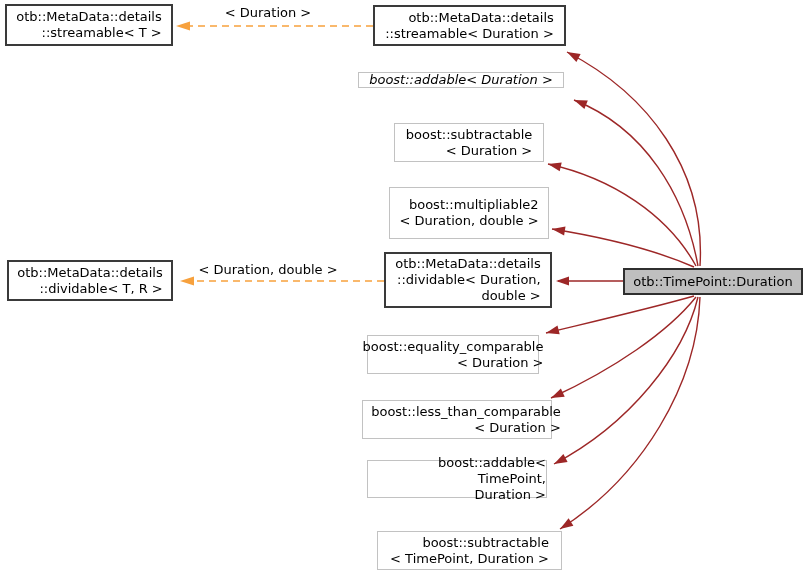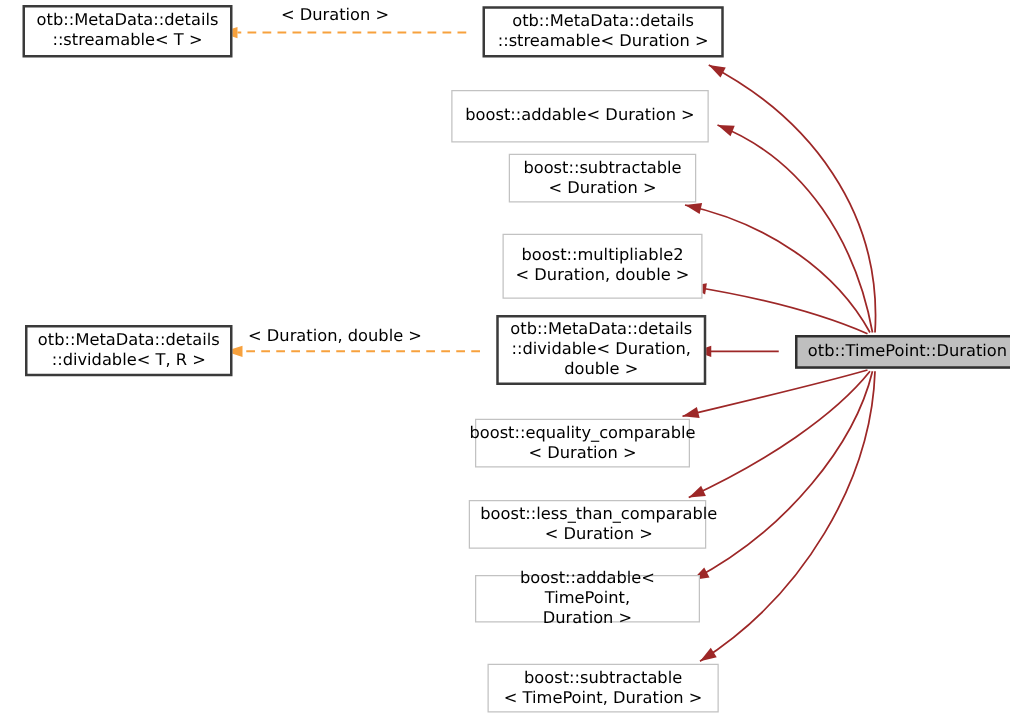--- a/index.html
+++ b/index.html
@@ -22,27 +22,26 @@
     left: 0;
     top: 0;
     width: 808px;
     height: 577px;
   }
   .node {
     position: absolute;
     display: flex;
     align-items: center;
     justify-content: center;
-    text-align: center;
+    text-align: right;
     background: #ffffff;
     box-sizing: border-box;
     white-space: pre-line;
     line-height: 16px;
     cursor: pointer;
-    margin-left: 13px;
   }
   .node.doc {
     border: 2px solid #3a3a3a;
   }
   .node.ext {
     border: 1px solid #c2c2c2;
   }
   .node.main {
     border: 2px solid #2f2f2f;
     background: #bfbfbf;
@@ -120,21 +119,21 @@
 
   <div class="edge-label" style="left:203px; top:6px; width:130px;">&lt; Duration &gt;</div>
   <div class="edge-label" style="left:193px; top:263px; width:150px;">&lt; Duration, double &gt;</div>
 
   <div class="node doc" style="left:5px; top:4px; width:168px; height:42px;">otb::MetaData::details
 ::streamable&lt; T &gt;</div>
 
   <div class="node doc" style="left:373px; top:5px; width:193px; height:41px;">otb::MetaData::details
 ::streamable&lt; Duration &gt;</div>
 
-  <div class="node ext" style="left:348px; top:72px; width:206px; height:42px;">boost::addable&lt; Duration &gt;</div>
+  <div class="node ext" style="left:358px; top:72px; width:206px; height:16px;font-style:italic;">boost::addable&lt; Duration &gt;</div>
 
   <div class="node ext" style="left:394px; top:123px; width:150px; height:39px;">boost::subtractable
 &lt; Duration &gt;</div>
 
   <div class="node ext" style="left:389px; top:187px; width:160px; height:52px;">boost::multipliable2
 &lt; Duration, double &gt;</div>
 
   <div class="node doc" style="left:7px; top:260px; width:166px; height:41px;">otb::MetaData::details
 ::dividable&lt; T, R &gt;</div>
 

